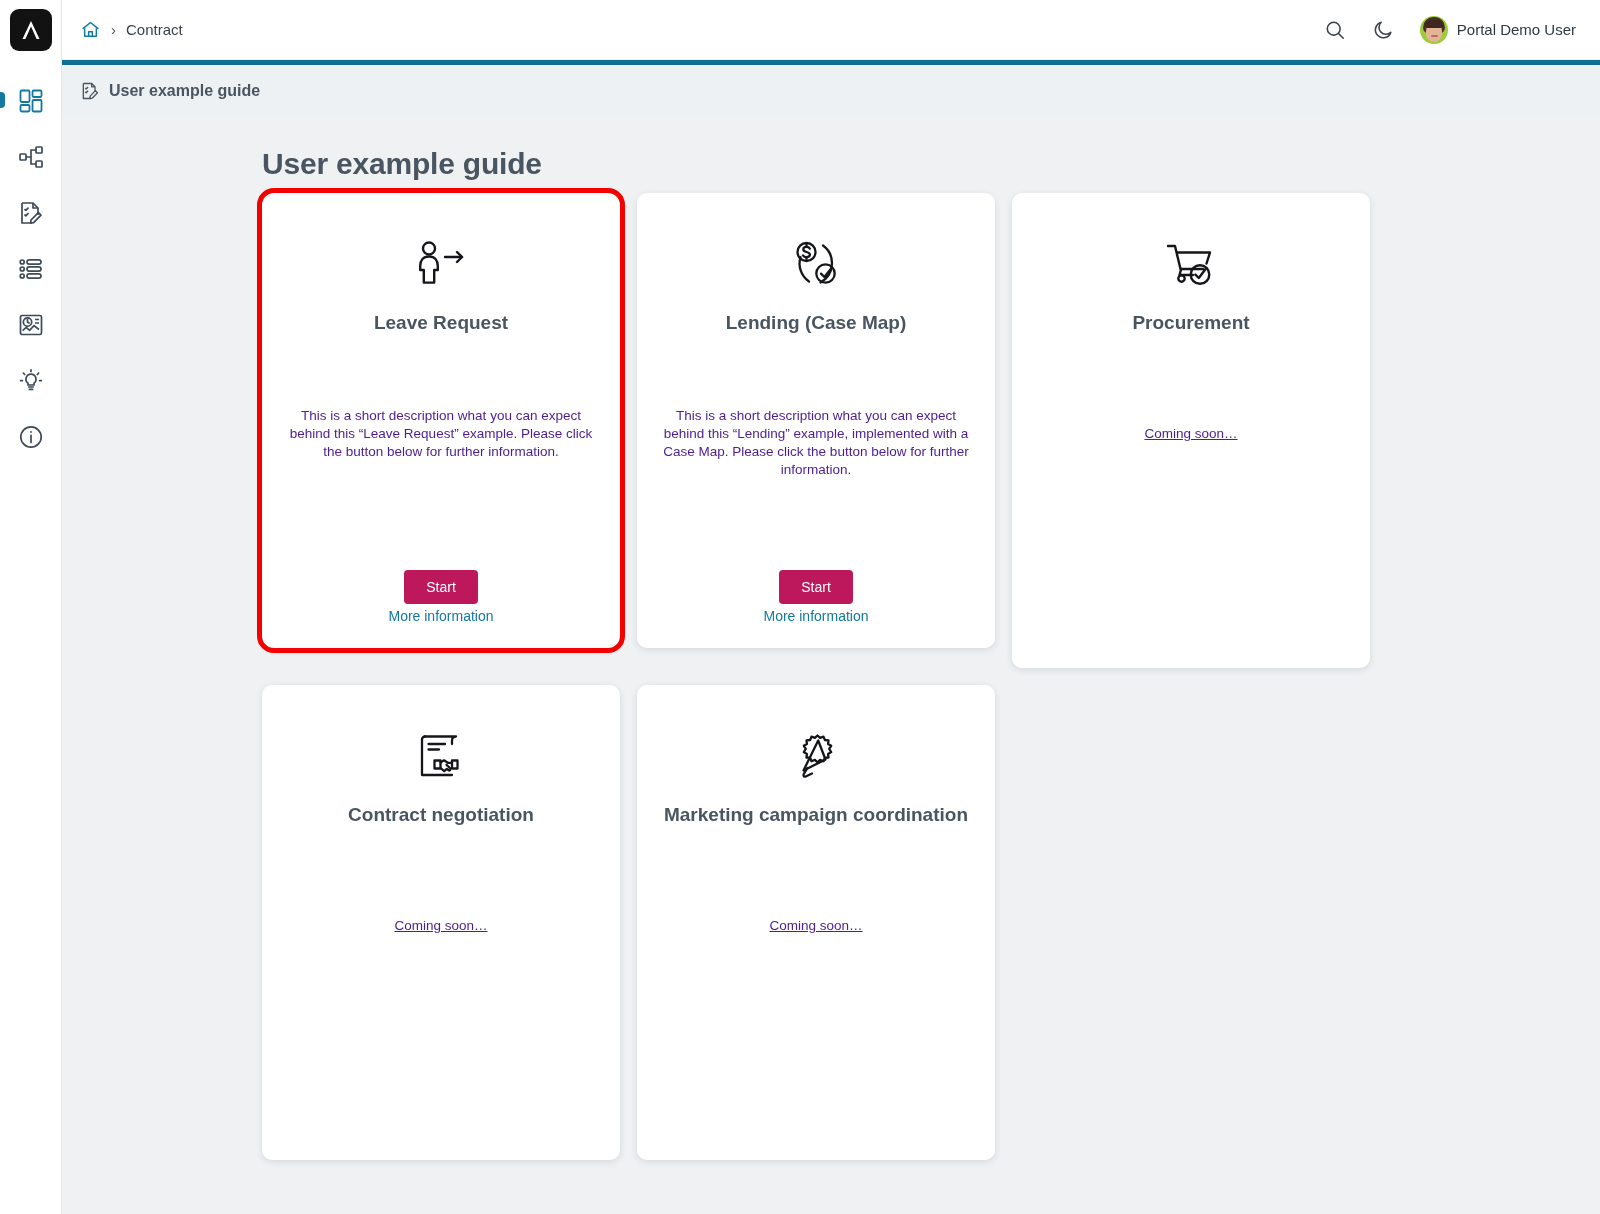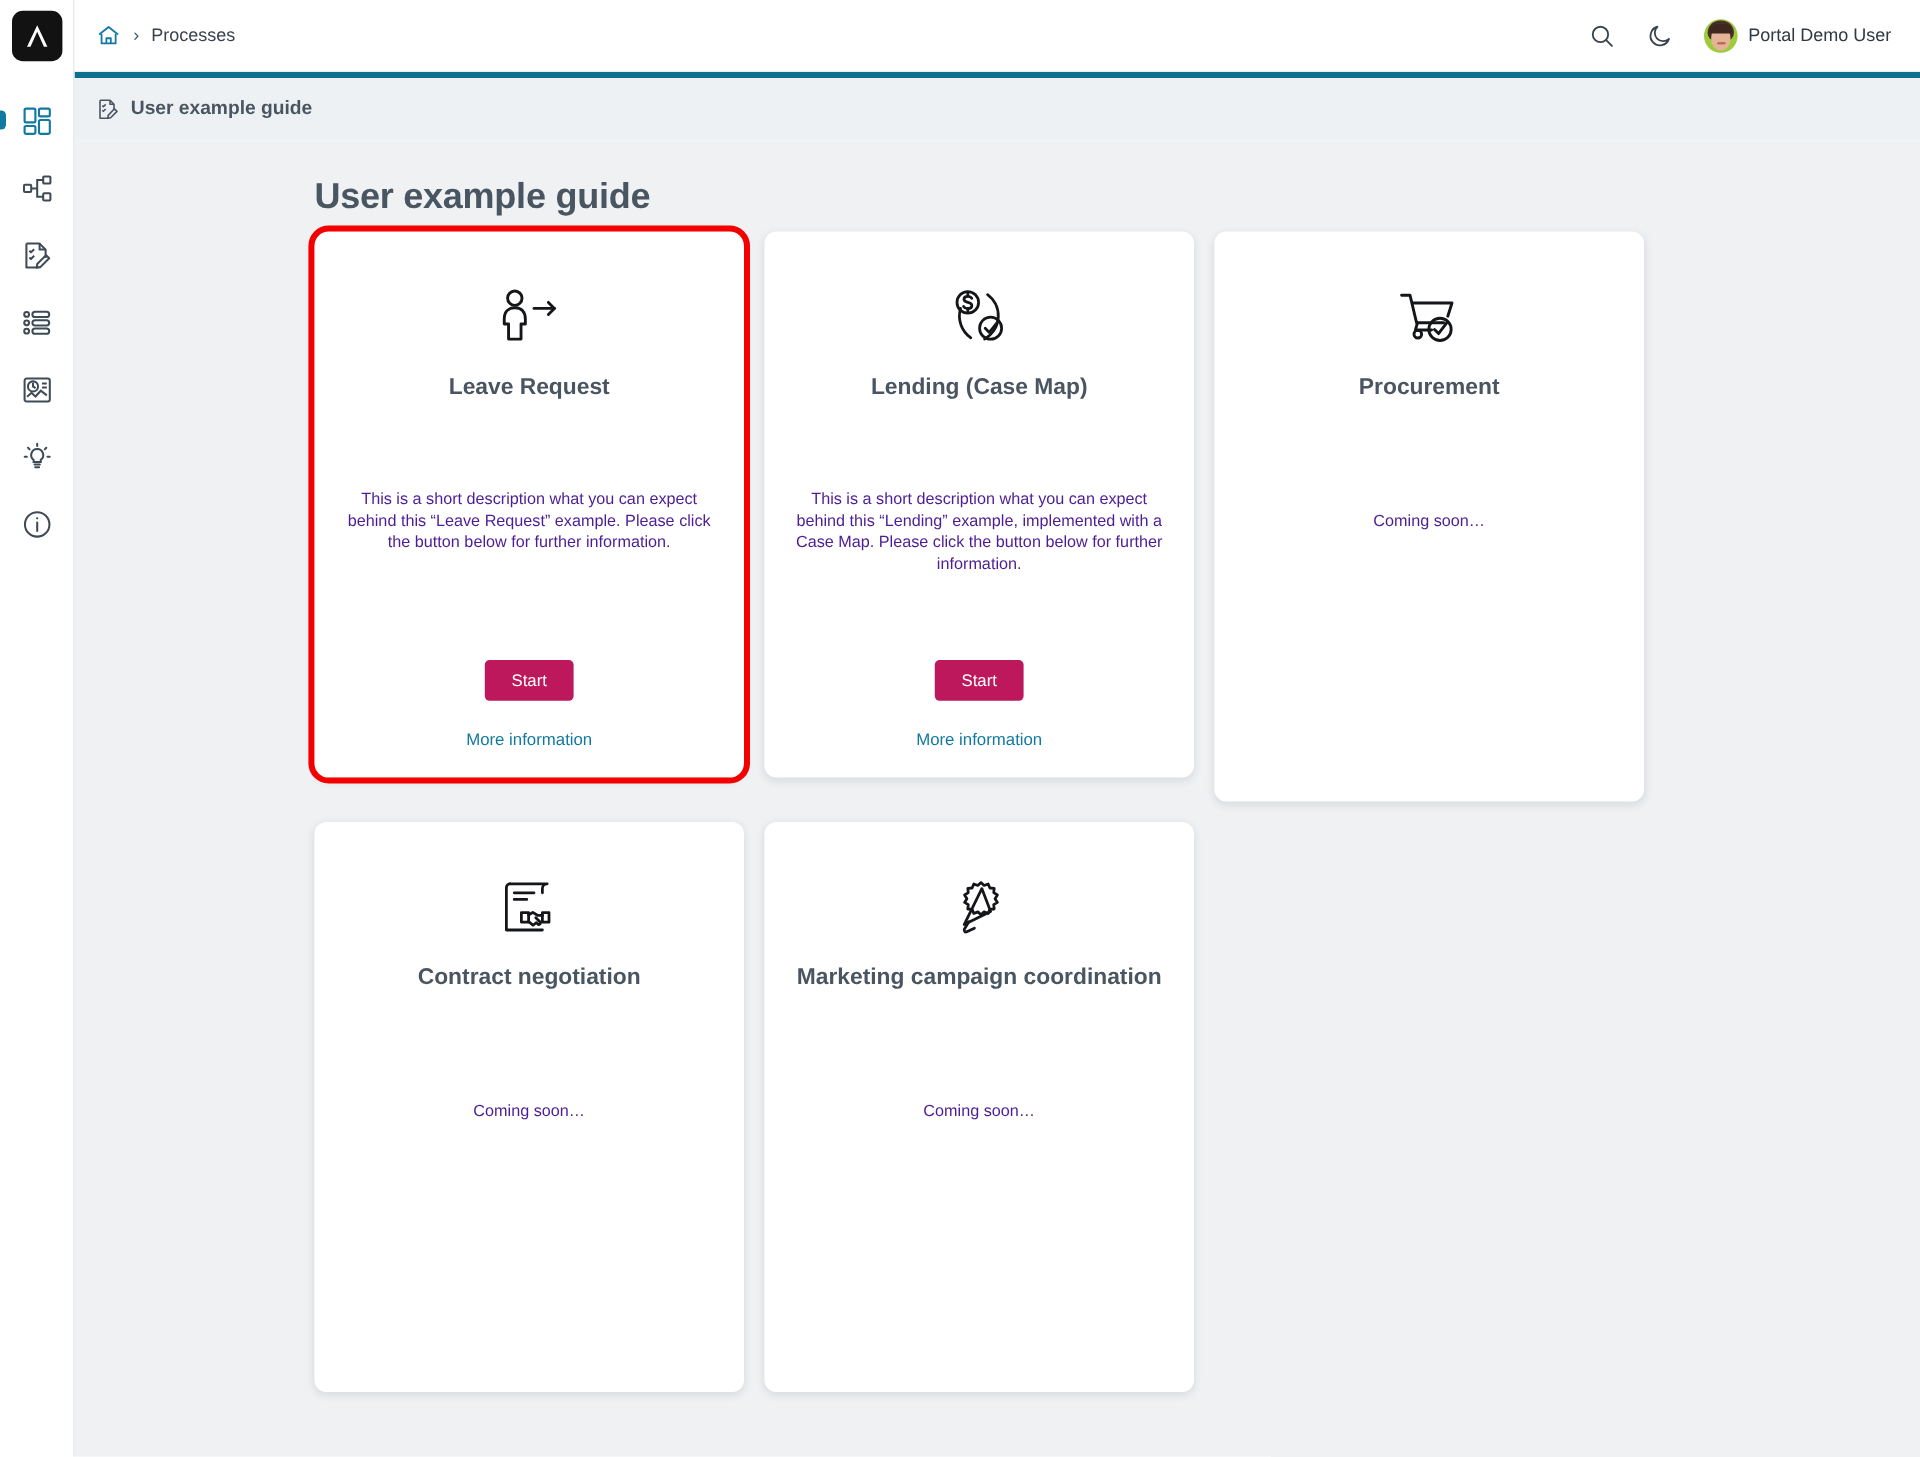--- a/index.html
+++ b/index.html
@@ -117,29 +117,29 @@
   }
   .card-icon { height: 58px; display: flex; align-items: center; justify-content: center; color: #15161a; }
   .card-title {
     margin-top: 18px; font-size: 19px; font-weight: bold; color: #4a5562;
     text-align: center; line-height: 1.28;
   }
   .card-desc {
     margin-top: 72px; font-size: 13.5px; color: #4c1d95;
     text-align: center; line-height: 1.33;
   }
-  .card-desc.soon { margin-top: 90px; }
+  .card-desc.soon { margin-top: 90px; text-decoration: underline; }
   .card-spacer { flex: 1 1 auto; }
   .btn-start {
     background: #be185d; color: #ffffff; border: none; border-radius: 4px;
     font-family: "Liberation Sans", sans-serif;
     font-size: 14px; padding: 9px 22px; cursor: pointer;
   }
   .more-link {
-    margin-top: 24px; font-size: 14px; color: #1279a0; cursor: pointer;
+    margin-top: 4px; font-size: 14px; color: #1279a0; cursor: pointer;
     text-decoration: none;
   }
 </style>
 </head>
 <body>
 
 <div class="app">
 
   <nav class="rail">
 
@@ -239,21 +239,21 @@
     <header class="topbar">
       <div class="crumbs">
         <span class="home-icon">
           <svg width="21" height="21" viewBox="0 0 24 24" fill="none" stroke="currentColor" stroke-width="1.7" stroke-linejoin="round">
             <path d="M3 11.2 L12 4 L21 11.2"></path>
             <path d="M5.3 10.6 V19.6 H18.7 V10.6"></path>
             <path d="M9.9 19.6 V14.7 H14.1 V19.6"></path>
           </svg>
         </span>
         <span class="crumb-sep">›</span>
-        <span class="crumb-text">Processes</span>
+        <span class="crumb-text">Contract</span>
       </div>
 
       <div class="topbar-spacer"></div>
 
       <div class="topbar-actions">
         <span class="icon-btn">
           <svg width="22" height="22" viewBox="0 0 24 24" fill="none" stroke="currentColor" stroke-width="1.7" stroke-linecap="round">
             <circle cx="10.6" cy="10.6" r="7"></circle>
             <path d="M15.8 15.8 L21 21"></path>
           </svg>

